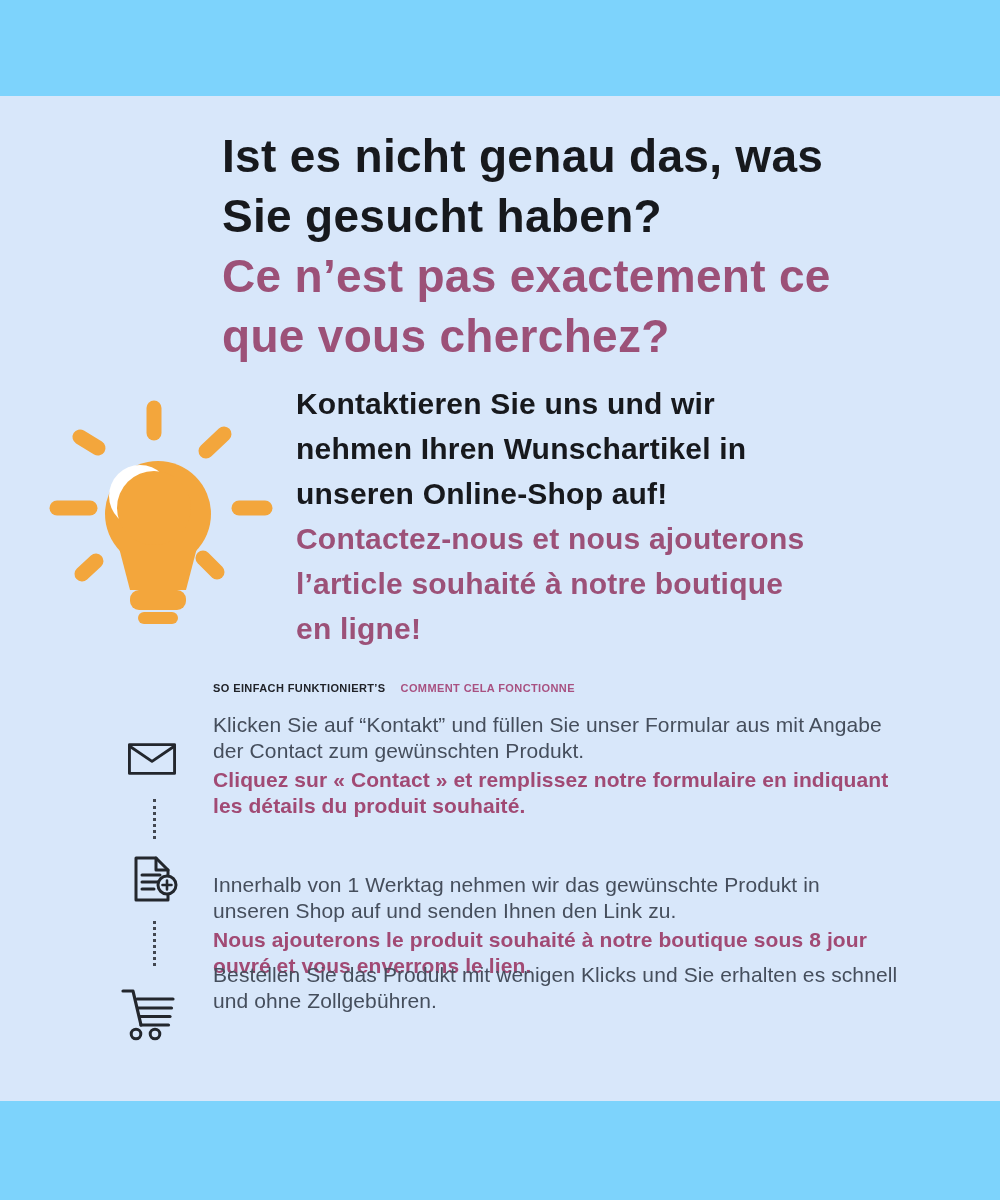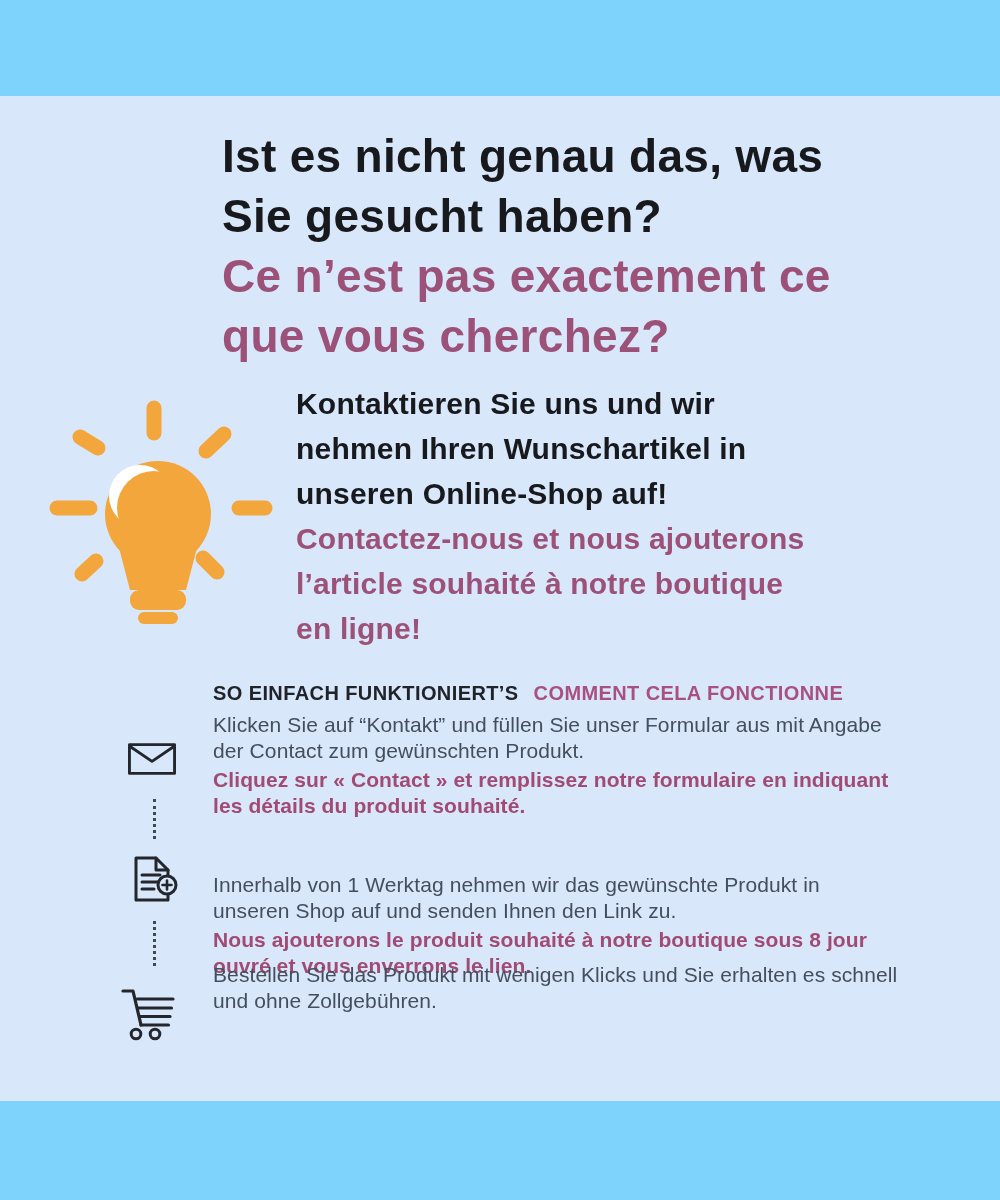--- a/index.html
+++ b/index.html
@@ -19,21 +19,21 @@
   .intro { position:absolute; left:296px; top:381px; width:660px; }
   .intro p { margin:0; font-size:30px; font-weight:700; line-height:45px; white-space:pre-line; letter-spacing:0.2px; }
   .intro-de { color:var(--dark,#17191d); }
   .intro-fr { color:var(--plum,#9c5178); }
 
   .bulb-svg { position:absolute; left:36px; top:392px; }
   .ray { stroke:var(--accent,#f3a63c); stroke-width:15; stroke-linecap:round; fill:none; }
   .bulb-fill { fill:var(--accent,#f3a63c); }
 
   .section-label { position:absolute; left:213px; top:682px; display:flex; gap:15px; }
-  .section-label span { font-size:20px; font-weight:700; letter-spacing:0.4px; }
+  .section-label span { font-size:11px; font-weight:700; letter-spacing:0.4px; }
   .label-de { color:var(--labeldark,#202329); }
   .label-fr { color:var(--labelplum,#a85181); }
 
   .step { position:absolute; left:213px; width:786px; }
   .step p { margin:0; font-size:21px; line-height:26px; white-space:pre-line; letter-spacing:0.1px; }
   .step .de { color:var(--stepgray,#454e5c); font-weight:400; }
   .step .fr { color:var(--stepplum,#a14a74); font-weight:700; margin-top:3px; }
   .step-1 { top:712px; } .step-2 { top:840px;margin-top:32px; } .step-3 { top:962px; }
 
   .step-icon { position:absolute; }

